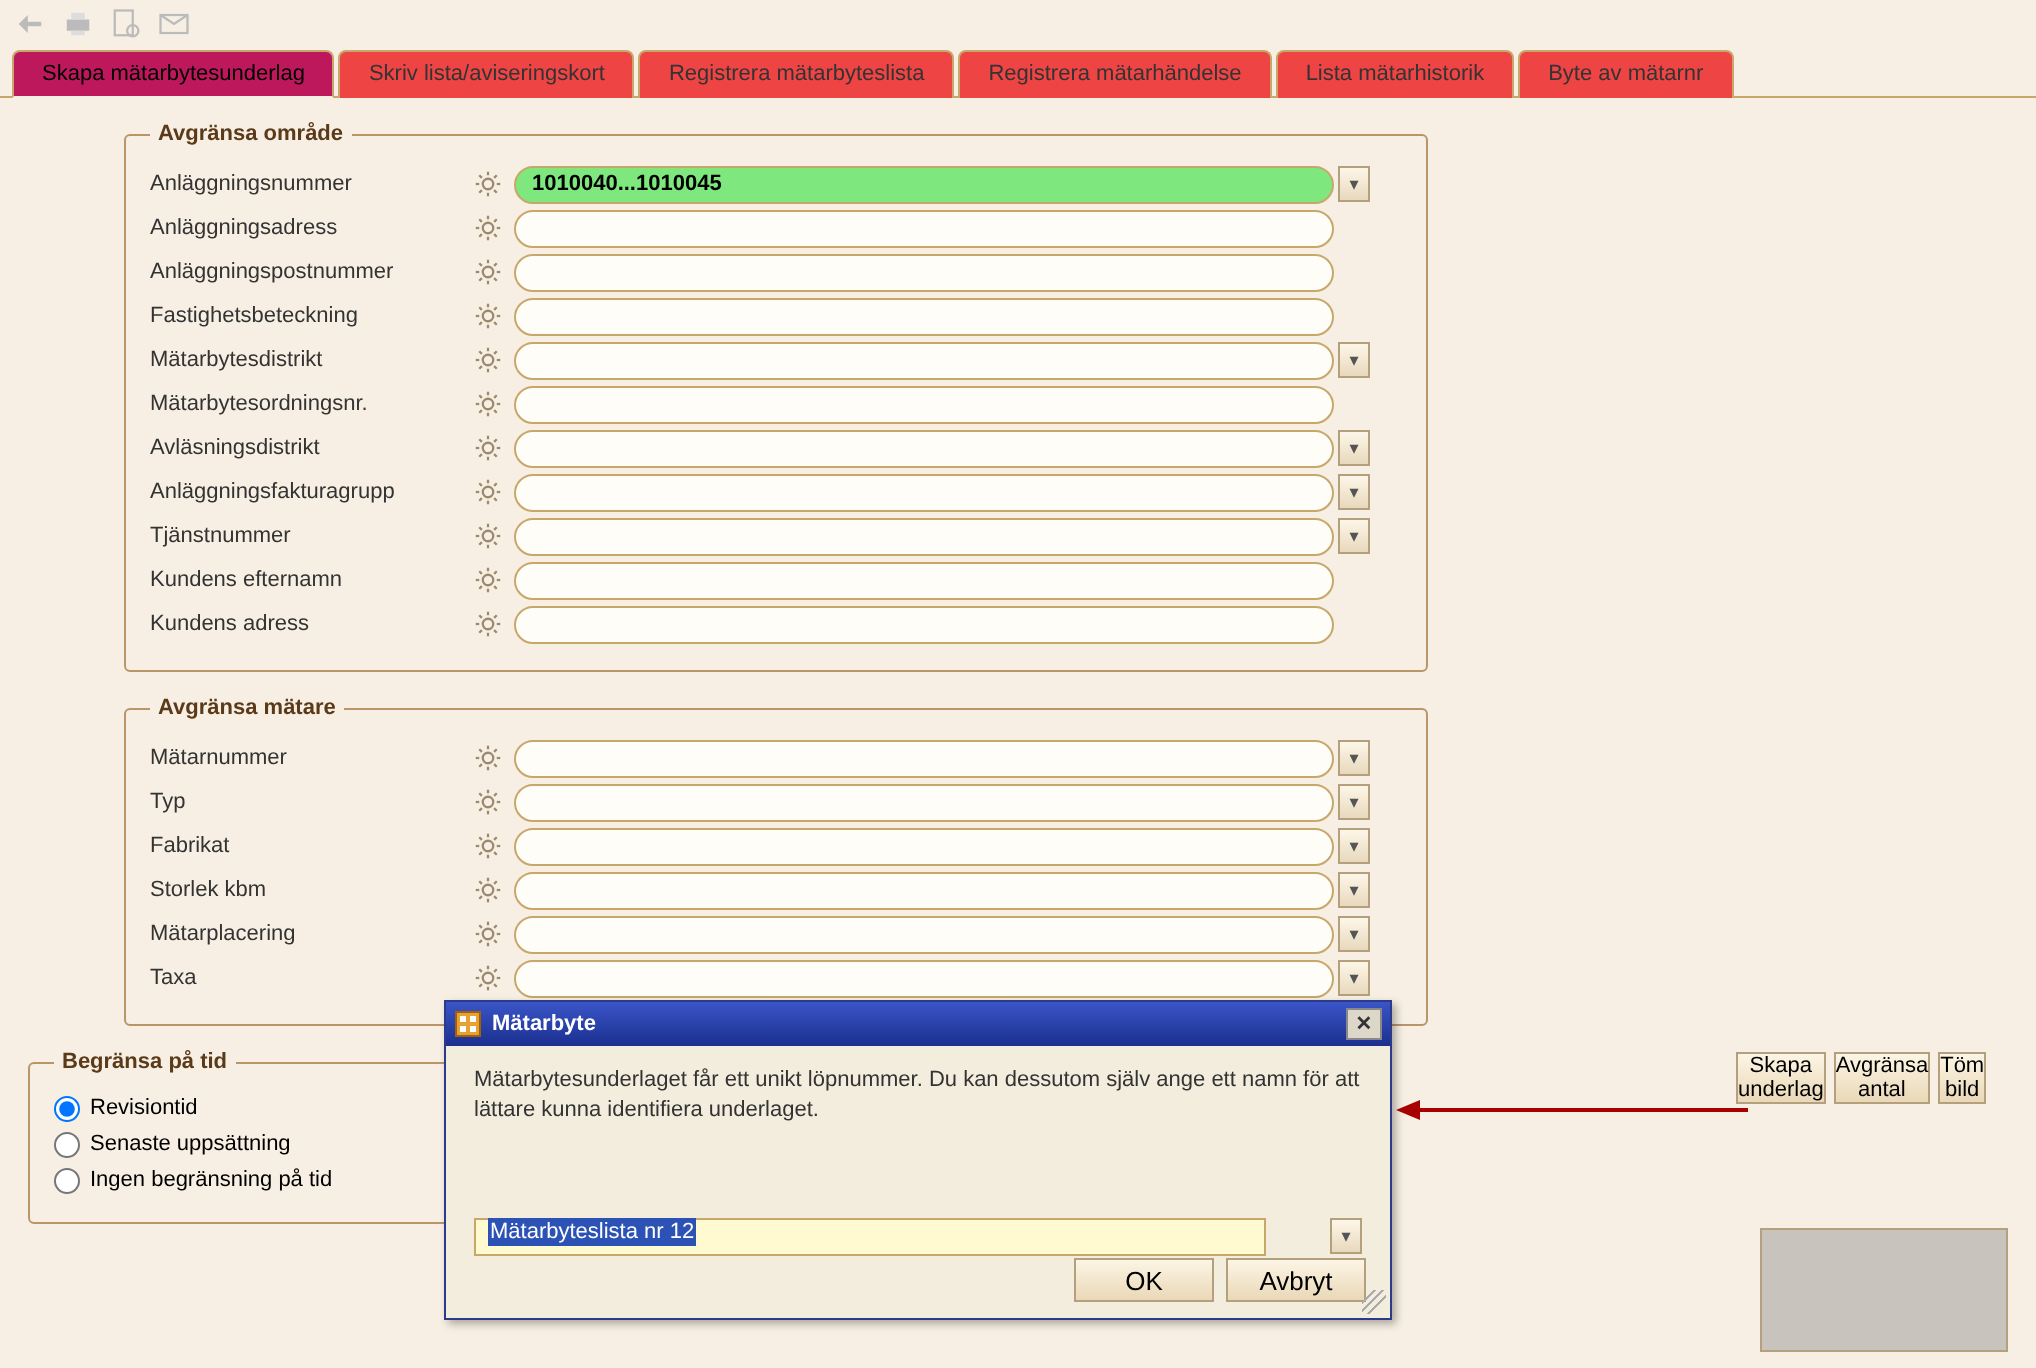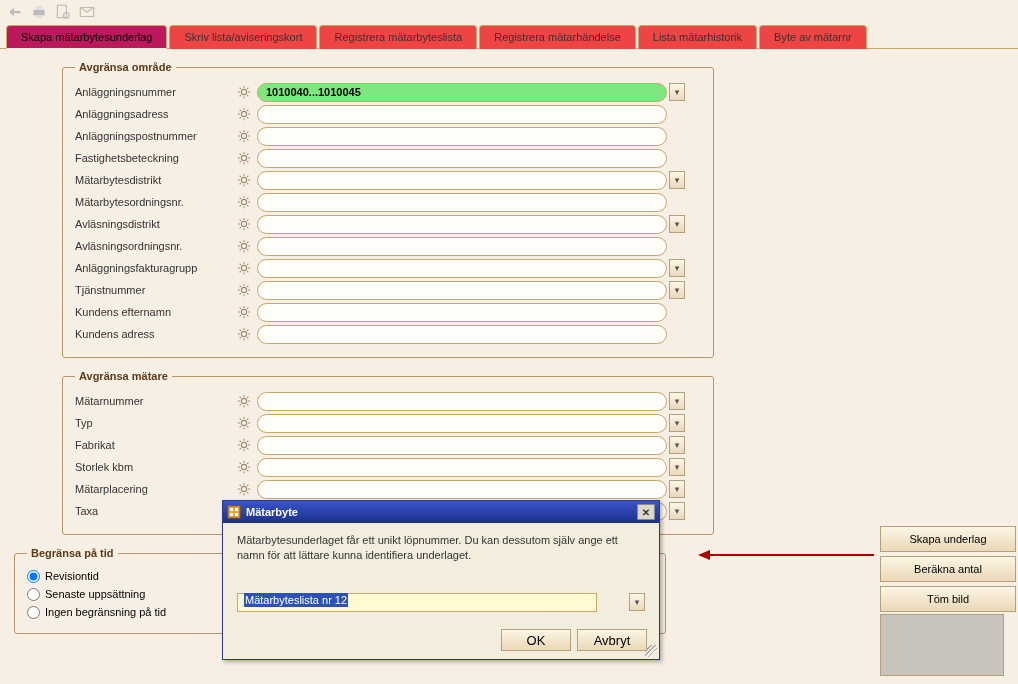--- a/index.html
+++ b/index.html
@@ -111,25 +111,25 @@
 
   .time-group { width: 652px; }
   .radio-row {
     display:flex; align-items:center; gap:5px;
     height: 18px;
   }
   .radio-row input[type=radio]{ margin:0; }
 
   .side-buttons {
     position: absolute;
-    right: 2px;
+    right: 25px;
     top: 526px;
-    width: 136px;
+    width: 125px;
     display: flex;
-    flex-direction: column;
+    flex-direction: row;
     gap: 4px;
   }
   .side-buttons button {
     height: 26px;
     border: 1px solid #b4a07c;
     background: linear-gradient(#fcf5e5,#ead8b7);
     font-size: 11px;
     cursor: pointer;
   }
   .side-img {
@@ -138,21 +138,21 @@
     width:124px; height:62px;
     background: #c8c3bc;
     border:1px solid #b4a07c;
   }
 
   
   .modal {
     position: absolute;
     left: 222px;
     top: 500px;
-    width: 438px;
+    width: 474px;
     height: 160px;
     border: 1px solid #2c3a8a;
     background: #f3edde;
     box-shadow: 2px 2px 4px rgba(0,0,0,0.3);
   }
   .modal-title {
     height: 22px;
     background: linear-gradient(#3a55c8,#1a2f8e);
     color: #fff;
     font-size: 11px;
@@ -172,21 +172,21 @@
   }
   .modal-body {
     padding: 10px 14px;
     font-size: 11px;
     color: #333;
   }
   .modal-input-row{
     display:grid;
     grid-template-columns: 1fr 18px;
     align-items:center;
-    margin-top: 30px;
+    margin-top: 46px;
     gap: 30px;
   }
   .modal-input {
     height: 19px;
     border: 1px solid #c7a76a;
     background: #fffad0;
     padding: 0 6px;
     font-size: 11px;
   }
   .modal-input .sel{
@@ -397,40 +397,20 @@
                 <line x1="11.5" y1="11.5" x2="13" y2="13"></line>
                 <line x1="3" y1="13" x2="4.5" y2="11.5"></line>
                 <line x1="11.5" y1="4.5" x2="13" y2="3"></line>
               </g>
             </svg>
           </div>
           <input class="val" style="">
           <div class="dd-btn"></div>
         </div>
         <div class="row">
-          <div class="row-label">Avläsningsordningsnr.</div>
-          <div class="gear">
-            <svg viewBox="0 0 16 16">
-              <circle cx="8" cy="8" r="3" fill="none" stroke="#9c8a6e" stroke-width="1.3"></circle>
-              <g stroke="#9c8a6e" stroke-width="1.3">
-                <line x1="8" y1="1" x2="8" y2="3"></line>
-                <line x1="8" y1="13" x2="8" y2="15"></line>
-                <line x1="1" y1="8" x2="3" y2="8"></line>
-                <line x1="13" y1="8" x2="15" y2="8"></line>
-                <line x1="3" y1="3" x2="4.5" y2="4.5"></line>
-                <line x1="11.5" y1="11.5" x2="13" y2="13"></line>
-                <line x1="3" y1="13" x2="4.5" y2="11.5"></line>
-                <line x1="11.5" y1="4.5" x2="13" y2="3"></line>
-              </g>
-            </svg>
-          </div>
-          <input class="val" style="">
-          <span></span>
-        </div>
-        <div class="row">
           <div class="row-label">Anläggningsfakturagrupp</div>
           <div class="gear">
             <svg viewBox="0 0 16 16">
               <circle cx="8" cy="8" r="3" fill="none" stroke="#9c8a6e" stroke-width="1.3"></circle>
               <g stroke="#9c8a6e" stroke-width="1.3">
                 <line x1="8" y1="1" x2="8" y2="3"></line>
                 <line x1="8" y1="13" x2="8" y2="15"></line>
                 <line x1="1" y1="8" x2="3" y2="8"></line>
                 <line x1="13" y1="8" x2="15" y2="8"></line>
                 <line x1="3" y1="3" x2="4.5" y2="4.5"></line>
@@ -646,21 +626,21 @@
         <label class="radio-row">
           <input type="radio" name="time" style="">
           <span>Ingen begränsning på tid</span>
         </label>
       </div>
   </fieldset>
 </div>
 
 <div class="side-buttons">
   <button>Skapa underlag</button>
-  <button>Beräkna antal</button>
+  <button>Avgränsa antal</button>
   <button>Töm bild</button>
 </div>
 <div class="side-img"></div>
 
 <svg class="arrow" viewBox="0 0 178 14">
   <line x1="10" y1="7" x2="176" y2="7" stroke="#a80000" stroke-width="2"></line>
   <polygon points="0,7 12,2 12,12" fill="#a80000"></polygon>
 </svg>
 
 <div class="modal">

